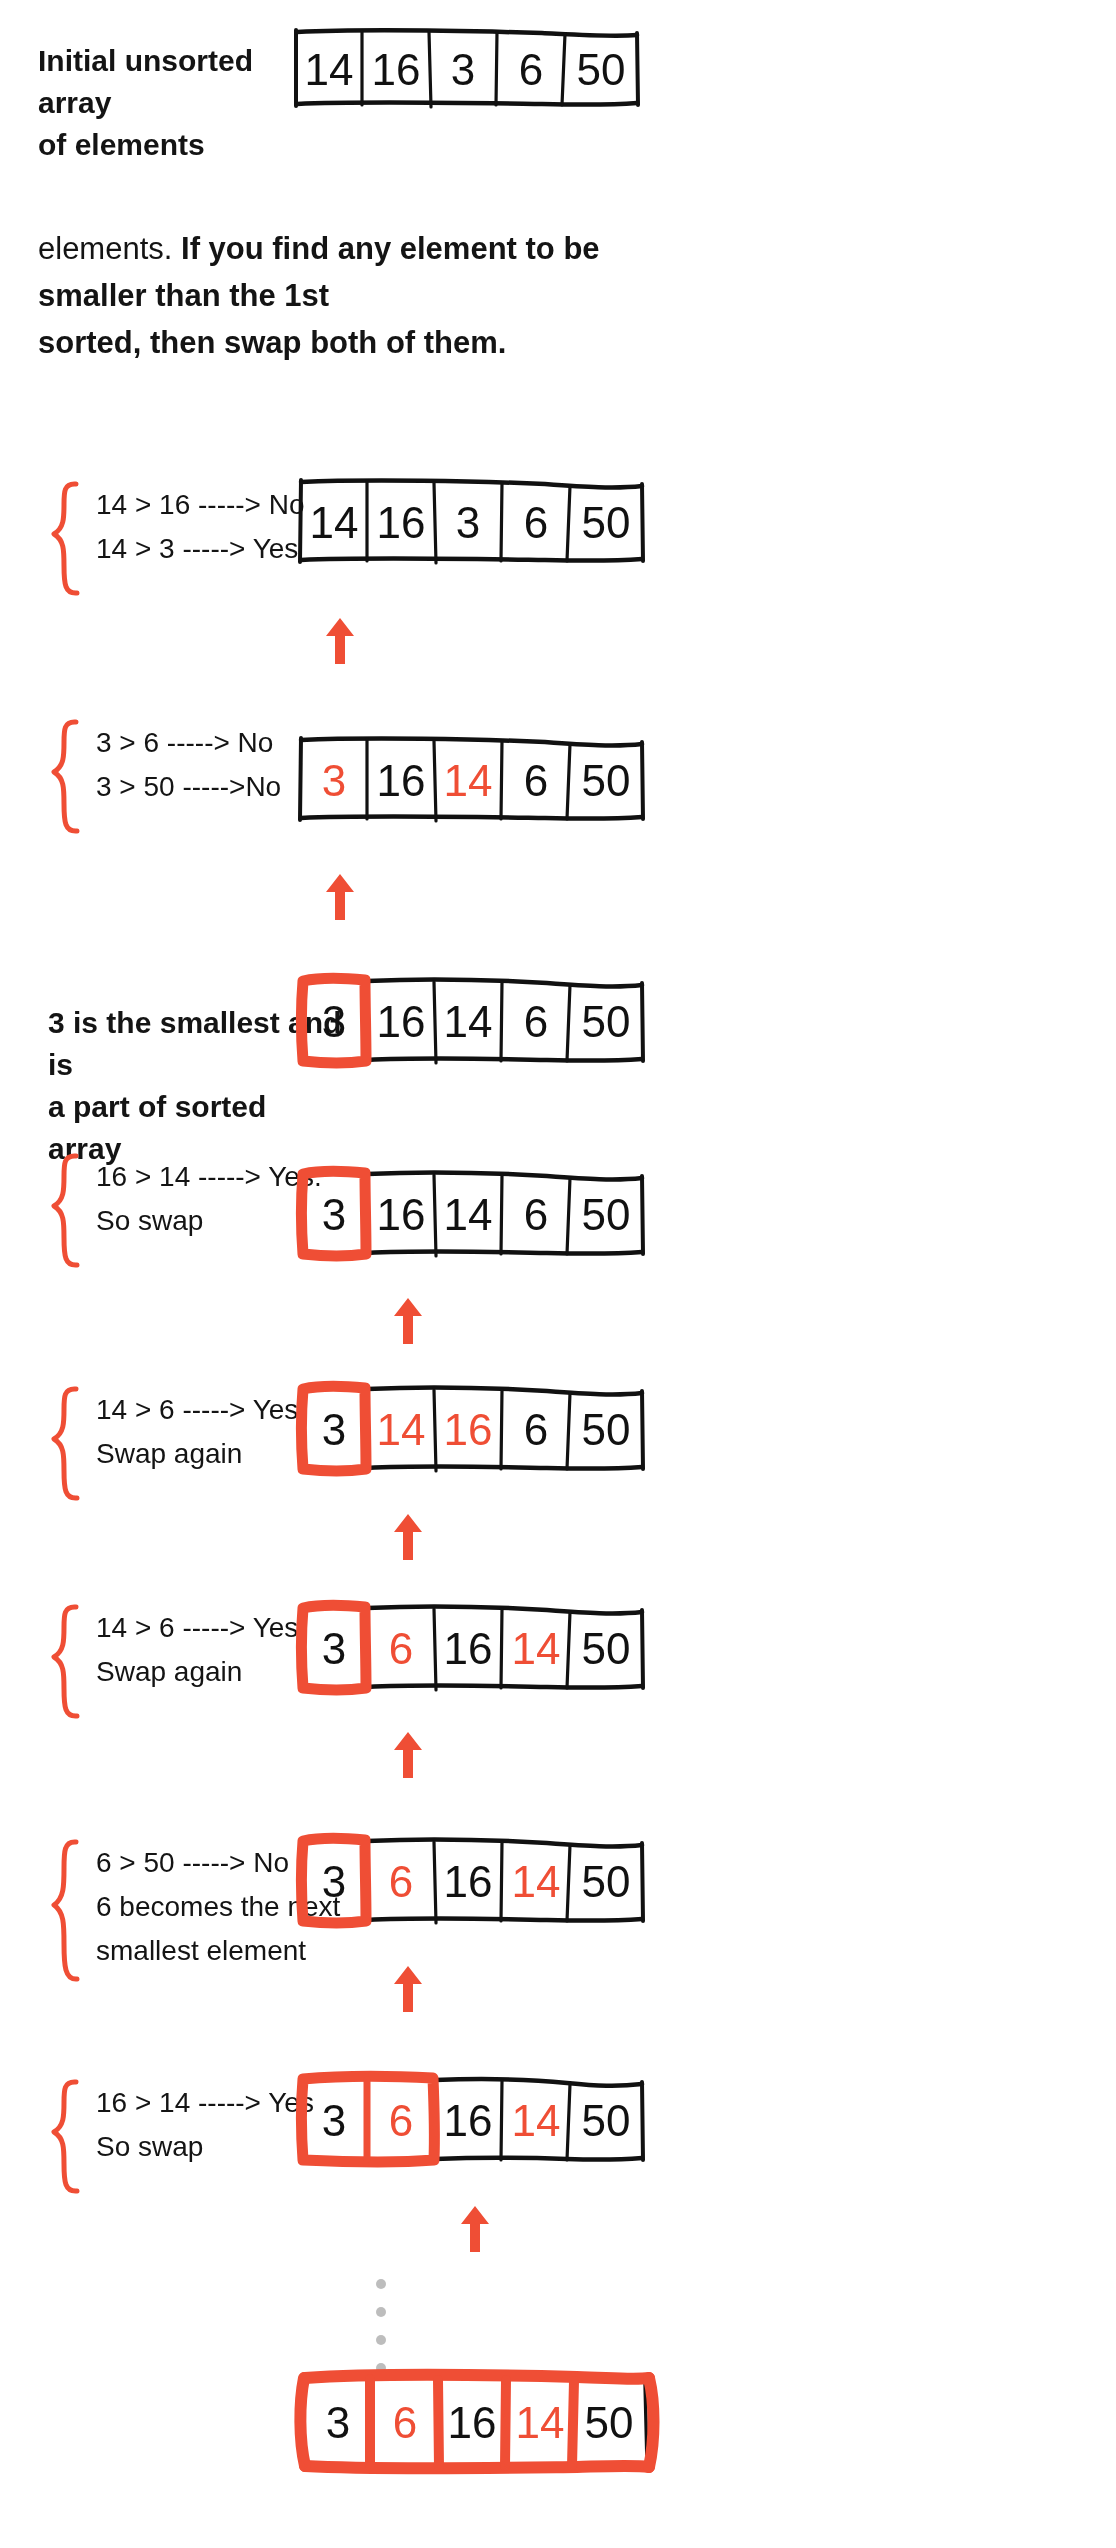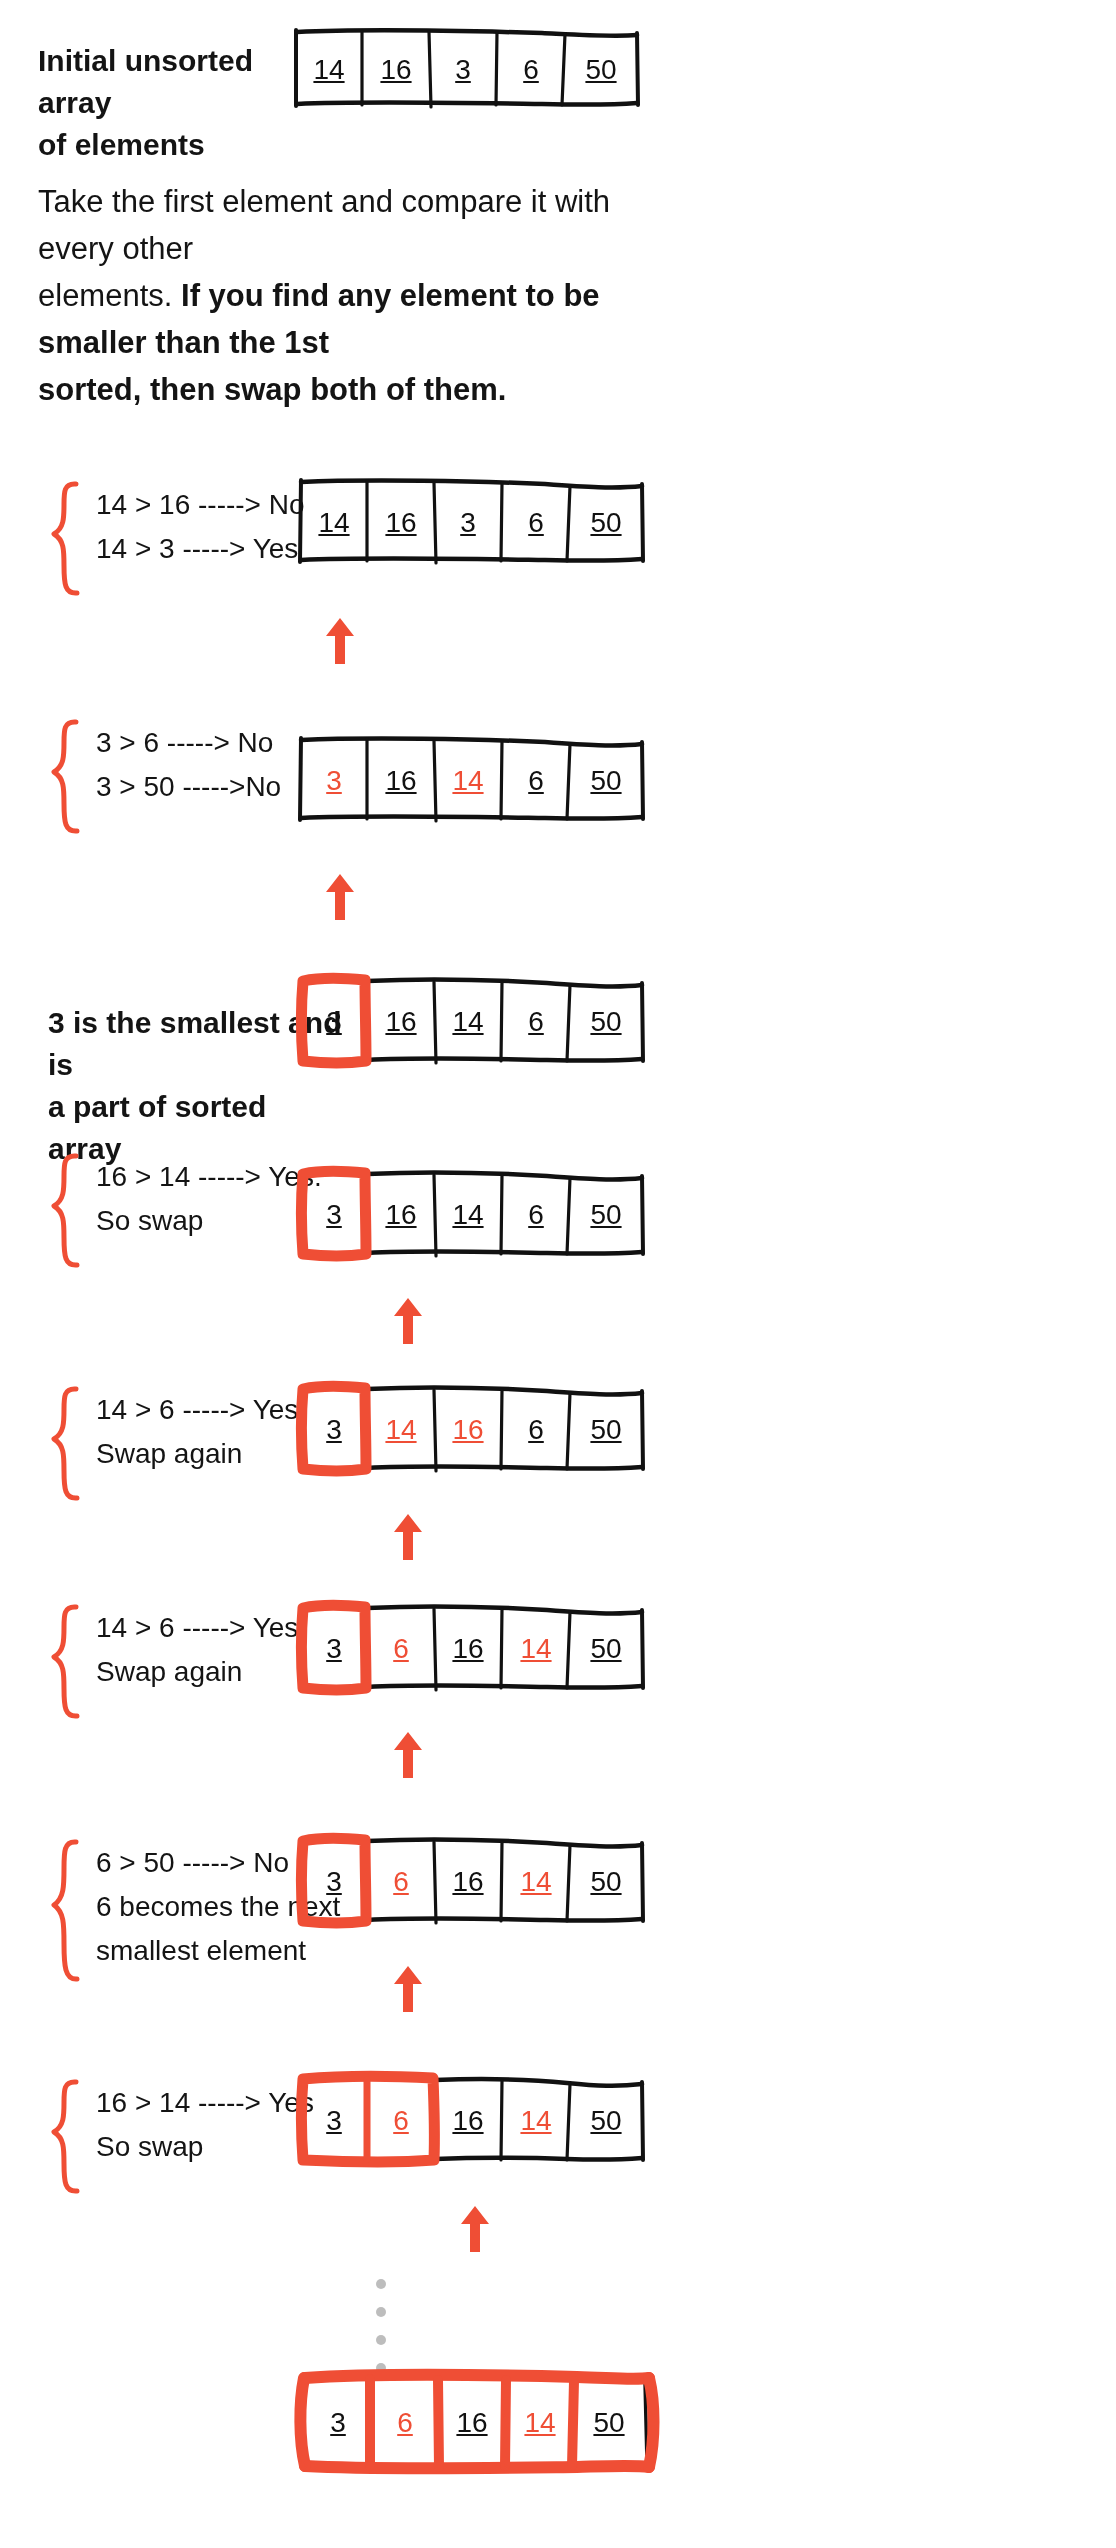--- a/index.html
+++ b/index.html
@@ -42,27 +42,26 @@
   }
 
   
   .array {
     position: absolute;
   }
   .array svg { display: block; overflow: visible; }
 
   .cellnum {
     position: absolute;
-    font-size: 28px;
+    font-size: 44px;
     line-height: 1;
     color: #111111;
     text-align: center;
     transform: translate(-50%, -50%);
     white-space: nowrap;
-    text-decoration: underline;
   }
   .cellnum.hl { color: #EF4E35; }
 
   
   .brace { position: absolute; }
   .brace svg { display: block; overflow: visible; }
 
   
   .uparrow { position: absolute; }
   .uparrow svg { display: block; overflow: visible; }
@@ -96,21 +95,21 @@
     <path d="M273,6 L270,77" stroke="#111" stroke-width="3.2" stroke-linecap="round"></path>
   </svg>
   <span class="cellnum" style="left:37px;  top:42px;">14</span>
   <span class="cellnum" style="left:104px; top:42px;">16</span>
   <span class="cellnum" style="left:171px; top:42px;">3</span>
   <span class="cellnum" style="left:239px; top:42px;">6</span>
   <span class="cellnum" style="left:309px; top:42px;">50</span>
 </div>
 
 <div class="abs intro" style="left:38px; top:178px; width:640px;">
-  <span>Take the first element and compare it with every other</span><br>
+  <br>
   <span>elements. </span><span class="bold">If you find any element to be smaller than the 1st</span><br>
   <span class="bold">sorted, then swap both of them</span><span class="bold">.</span>
 </div>
 
 <div class="brace" style="left:48px; top:480px;">
   <svg width="40" height="120" viewBox="0 0 40 120" fill="none">
     <path d="M28,4 C16,3 16,12 16,24 C16,38 16,48 6,54 C16,60 16,70 16,86 C16,104 17,114 29,113" stroke="#EF4E35" stroke-width="5" stroke-linecap="round" stroke-linejoin="round"></path>
   </svg>
 </div>
 <div class="abs steptext" style="left:96px; top:483px; width:250px;">14 &gt; 16 -----&gt; No

